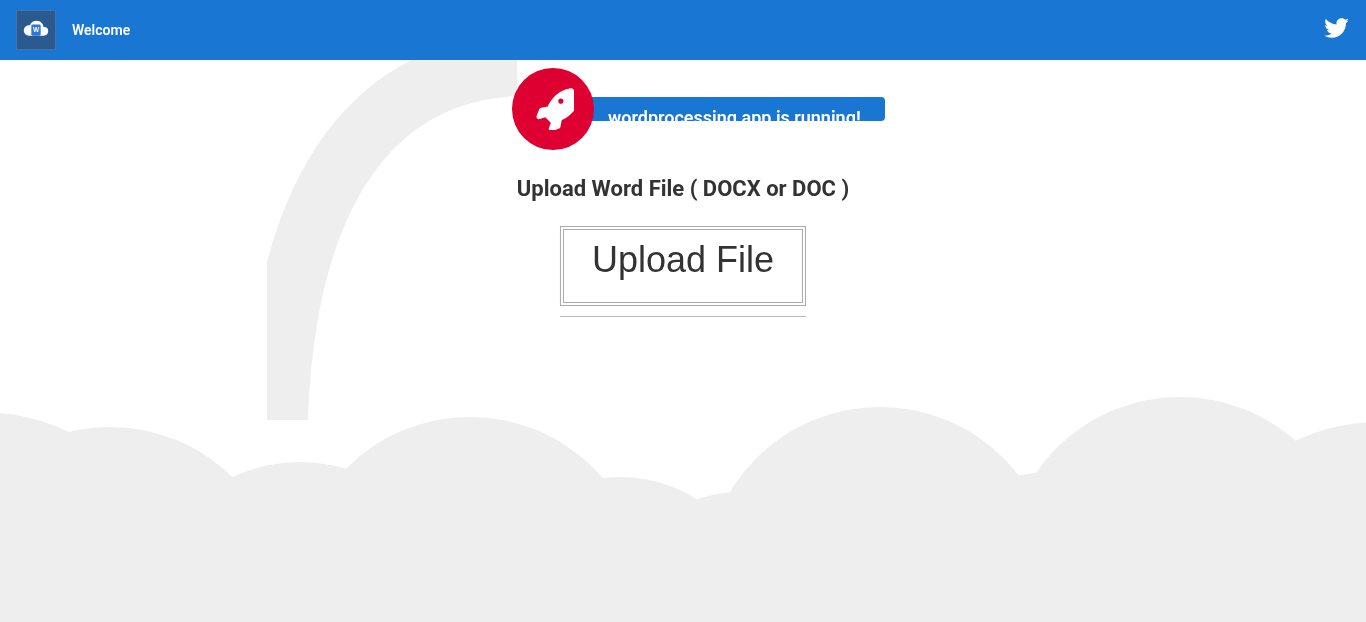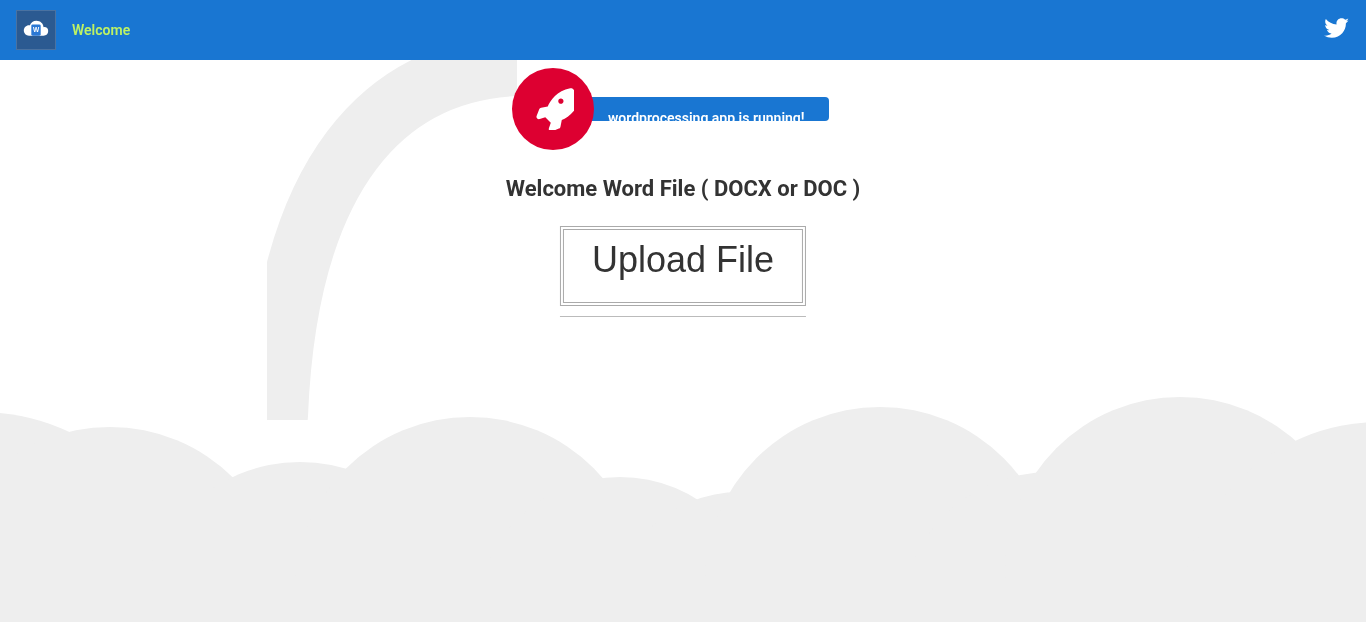--- a/index.html
+++ b/index.html
@@ -12,21 +12,21 @@
     background: #fff;
   }
 
   
   .topbar {
     height: 60px;
     background: #1976d2;
     display: flex;
     align-items: center;
     padding: 0 16px;
-    color: #bef264;
+    color: #ffffff;
     position: relative;
     z-index: 10;
   }
   .logo-box {
     width: 40px;
     height: 40px;
     background: #2b5a91;
     border: 1px solid rgba(255,255,255,.15);
     display: flex;
     align-items: center;
@@ -71,21 +71,21 @@
     align-items: center;
     justify-content: center;
     position: relative;
     z-index: 6;
   }
   .rocket-circle svg { width: 42px; height: 42px; fill: #fff; }
   .banner {
     background: #1976d2;
     color: #fff;
     font-weight: 600;
-    font-size: 14px;
+    font-size: 18px;
     height: 24px;
     line-height: 42px;
     padding: 0 24px 0 32px;
     border-radius: 4px;
     margin-left: -18px;
     position: relative;
     z-index: 5;
   }
 
   
@@ -164,21 +164,21 @@
 
 <div class="rocket-row">
   <div class="rocket-circle">
     <svg viewBox="0 0 512 512">
       <path d="M505 19c-8-13-24-19-39-16C303 33 224 152 192 224l-80 16c-11 2-20 10-24 20l-32 80c-4 11-1 23 7 31 6 6 14 9 22 9 3 0 6 0 9-1l68-23 67 67-23 68c-4 12 0 26 10 33 5 4 12 6 18 6 5 0 9-1 13-3l80-32c10-4 18-13 20-24l16-80c72-32 191-111 221-274 3-15-3-31-16-39zM352 192c-18 0-32-14-32-32s14-32 32-32 32 14 32 32-14 32-32 32z"></path>
     </svg>
   </div>
   <div class="banner">wordprocessing app is running!</div>
 </div>
 
-<div class="heading">Welcome Word File ( DOCX or DOC )</div>
+<div class="heading">Upload Word File ( DOCX or DOC )</div>
 
 <div class="upload-wrapper">
   <button class="upload-btn">Upload File</button>
   <div class="underline"></div>
 </div>
 
 <svg class="clouds" viewBox="0 0 1366 300" preserveAspectRatio="none">
   <g fill="#eeeeee">
     <circle cx="-20" cy="300" r="210"></circle>
     <circle cx="110" cy="280" r="175"></circle>

